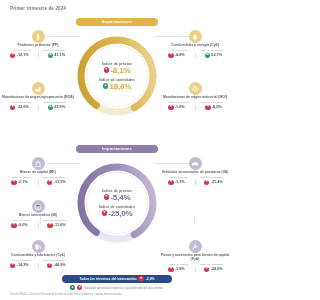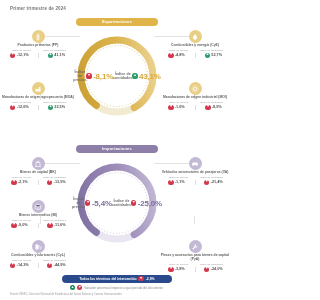--- a/index.html
+++ b/index.html
@@ -29,21 +29,21 @@
   .banner.imp{top:145px;background:#8d7fa8;}
 
   
   .gauge{position:absolute;width:86px;height:86px;}
   .gauge.exp{left:74px;top:33px;}
   .gauge.imp{left:74px;top:160px;}
   .gauge svg{display:block;width:86px;height:86px;}
 
   .gauge-center{
     position:absolute;left:0;top:0;width:86px;height:86px;
-    display:flex;flex-direction:row;align-items:center;justify-content:center;
+    display:flex;flex-direction:column;align-items:center;justify-content:center;
     text-align:center;
   }
   .g-label{font-size:3.5px;font-weight:bold;color:#6b6b6b;letter-spacing:.1px;}
   .g-val{font-size:8px;font-weight:bold;letter-spacing:-.2px;display:flex;align-items:center;gap:1.5px;}
   .g-val.exp{color:#d8a83a;}
   .g-val.imp{color:#7e6fa0;}
   .g-gap{height:3px;}
 
   
   .arrow{
@@ -132,21 +132,21 @@
     <div class="gauge-center">
       <div class="g-label">Índice de precios</div>
       <div class="g-val exp">
         <span class="arrow down">▼</span>
         <span>-8,1%</span>
       </div>
       <div class="g-gap"></div>
       <div class="g-label">Índice de cantidades</div>
       <div class="g-val exp">
         <span class="arrow up">▲</span>
-        <span>43,1%</span>
+        <span>18,6%</span>
       </div>
     </div>
   </div>
 
   <div class="card exp" style="left:2px;top:30px;">
     <div class="icon">
       <svg width="8" height="8" viewBox="0 0 16 16">
           <path d="M8 1v14M8 4c-2 0-3 1-3 2s1 2 3 2M8 4c2 0 3 1 3 2s-1 2-3 2M8 9c-2 0-3 1-3 2s1 2 3 2M8 9c2 0 3 1 3 2s-1 2-3 2" stroke="#ffffff" stroke-width="1.3" fill="none" stroke-linecap="round"></path>
         </svg>
     </div>

